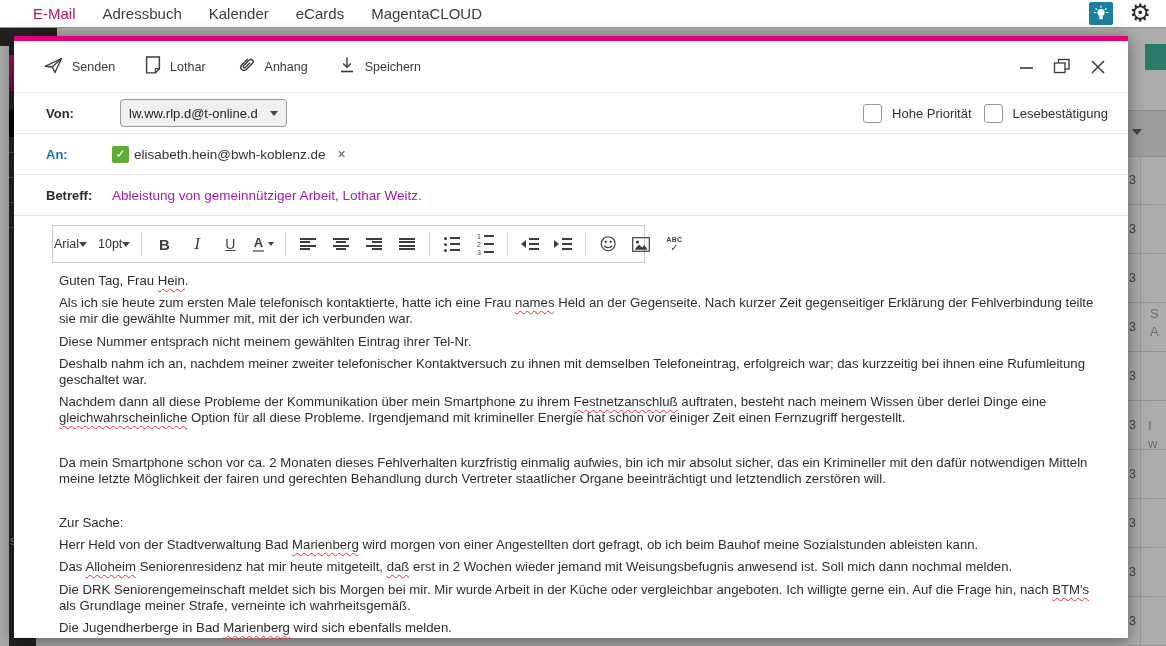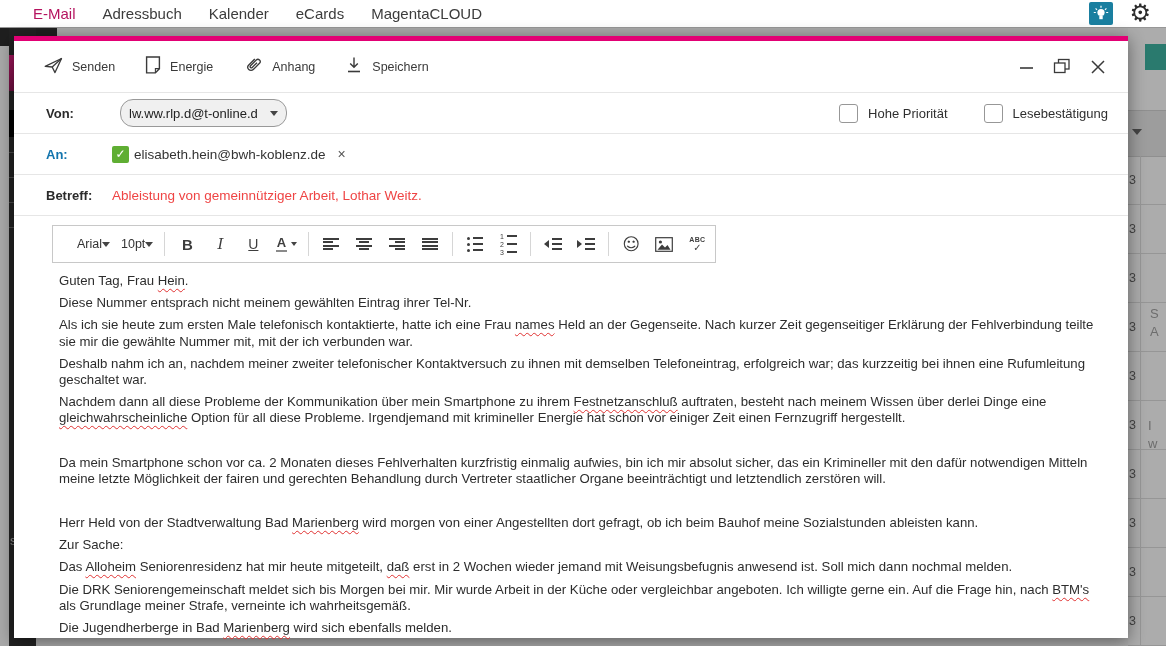--- a/index.html
+++ b/index.html
@@ -44,36 +44,36 @@
   .action{display:flex;align-items:center;gap:9px;margin-right:30px;font-size:12.5px;color:#3a3a3a;
           background:none;border:none;padding:0;font-family:inherit;cursor:default}
   .win-controls{margin-left:auto;display:flex;align-items:center;gap:15px}
   .wc{background:none;border:none;padding:2px;display:flex;align-items:center;cursor:default}
 
   .frow{display:flex;align-items:center;min-height:40px;border-bottom:1px solid #e6e6e6;
         padding:0 20px 0 32px;font-size:13px}
   .flabel{width:66px;font-weight:bold;color:#2b2b2b;flex:none}
   .flabel.blue{color:#1274ad}
   .vselect{display:flex;align-items:center;gap:12px;border:1px solid #999;background:#f0f0f0;
-           border-radius:13px;height:26px;padding:0 8px;font-size:13px;color:#222}
+           border-radius:4px;height:26px;padding:0 8px;font-size:13px;color:#222}
   .car{width:0;height:0;border-left:4px solid transparent;border-right:4px solid transparent;border-top:5px solid #444}
-  .right-opts{margin-left:auto;display:flex;align-items:flex-end;gap:36px}
+  .right-opts{margin-left:auto;display:flex;align-items:flex-end;gap:12px}
   .cb{display:flex;align-items:center;gap:10px;color:#2f2f2f}
   .cbbox{width:17px;height:17px;border:1px solid #979797;border-radius:3px;background:#fff}
   .chip{display:flex;align-items:center;gap:5px;color:#333;font-size:13.5px}
   .okbox{width:17px;height:17px;background:#5fae33;border-radius:2px;color:#fff;font-size:12px;
          display:flex;align-items:center;justify-content:center}
   .rm{color:#555;font-size:14px;margin-left:7px;background:none;border:none;padding:0;cursor:default}
   .placeholder{color:#8e8e8e}
   .bcc-link{margin-left:auto;font-size:11px;font-weight:bold;color:#0f76b2;text-decoration:none}
-  .subjval{color:#ef4444;font-size:13.5px}
+  .subjval{color:#a21caf;font-size:13.5px}
 
   
-  .etoolbar{margin:9px 0 0 38px;width:664px;height:38px;border:1px solid #c8c8c8;
-            display:flex;align-items:center;padding:0 24px;box-sizing:border-box;gap:11px}
+  .etoolbar{margin:9px 0 0 38px;width:593px;height:38px;border:1px solid #c8c8c8;
+            display:flex;align-items:center;padding:0 1px;box-sizing:border-box;gap:11px}
   .selbox{display:flex;align-items:center;justify-content:space-between;font-size:12.5px;color:#333}
   .selbox.font{width:110px}
   .selbox.size{width:46px}
   .tsep{width:1px;height:24px;background:#d6d6d6;flex:none}
   .tbtn{min-width:22px;height:26px;display:flex;align-items:center;justify-content:center;
         color:#3d3d3d;background:none;border:none;padding:0 2px;font-family:inherit;cursor:default}
   .tb-b{font-weight:bold;font-size:15px}
   .tb-i{font-style:italic;font-family:"DejaVu Serif",serif;font-size:15px}
   .tb-u{text-decoration:underline;font-size:14px}
   .acolor{display:flex;align-items:center;gap:4px}
@@ -194,21 +194,21 @@
                 <path d="M1.2 9.4 L17.5 1.5 L11 15.6 L8.2 10 Z" fill="none" stroke="#3a3a3a" stroke-width="1.3" stroke-linejoin="round"></path>
                 <path d="M8.2 10 L17.5 1.5" fill="none" stroke="#3a3a3a" stroke-width="1.3"></path>
               </svg></span>
             <span>Senden</span>
           </button>
           <button class="action">
             <span><svg width="16" height="18" viewBox="0 0 16 18">
                 <path d="M1.6 1 H14.4 V12.6 L10.4 16.9 H1.6 Z" fill="none" stroke="#3a3a3a" stroke-width="1.4"></path>
                 <path d="M14.4 12.6 H10.4 V16.9" fill="none" stroke="#3a3a3a" stroke-width="1.1"></path>
               </svg></span>
-            <span>Energie</span>
+            <span>Lothar</span>
           </button>
           <button class="action">
             <span><svg width="20" height="18" viewBox="0 0 20 18">
                 <g transform="rotate(45 10 9)">
                   <path d="M7 3.5 V12 a3.2 3.2 0 0 0 6.4 0 V3.2 a2.3 2.3 0 0 0 -4.6 0 V11.3 a1.2 1.2 0 0 0 2.4 0 V4.5" fill="none" stroke="#3a3a3a" stroke-width="1.3"></path>
                 </g>
               </svg></span>
             <span>Anhang</span>
           </button>
           <button class="action">
@@ -392,29 +392,29 @@
       <button class="tbtn">
         <span class="abc">
           <span class="t">ABC</span>
           <span class="c">✓</span>
         </span>
       </button>
     </div>
 
     <div class="ebody" id="editor-body">
         <div class="bline">Guten Tag, Frau <span class="sp">Hein</span>.</div>
+        <div class="bline">Als ich sie heute zum ersten Male telefonisch kontaktierte, hatte ich eine Frau <span class="sp">names</span> Held an der Gegenseite. Nach kurzer Zeit gegenseitiger Erklärung der Fehlverbindung teilte sie mir die gewählte Nummer mit, mit der ich verbunden war.</div>
         <div class="bline">Diese Nummer entsprach nicht meinem gewählten Eintrag ihrer Tel-Nr.</div>
-        <div class="bline">Als ich sie heute zum ersten Male telefonisch kontaktierte, hatte ich eine Frau <span class="sp">names</span> Held an der Gegenseite. Nach kurzer Zeit gegenseitiger Erklärung der Fehlverbindung teilte sie mir die gewählte Nummer mit, mit der ich verbunden war.</div>
         <div class="bline">Deshalb nahm ich an, nachdem meiner zweiter telefonischer Kontaktversuch zu ihnen mit demselben Telefoneintrag, erfolgreich war; das kurzzeitig bei ihnen eine Rufumleitung geschaltet war.</div>
         <div class="bline">Nachdem dann all diese Probleme der Kommunikation über mein Smartphone zu ihrem <span class="sp">Festnetzanschluß</span> auftraten, besteht nach meinem Wissen über derlei Dinge eine <span class="sp">gleichwahrscheinliche</span> Option für all diese Probleme. Irgendjemand mit krimineller Energie hat schon vor einiger Zeit einen Fernzugriff hergestellt.</div>
         <div class="blank"></div>
         <div class="bline">Da mein Smartphone schon vor ca. 2 Monaten dieses Fehlverhalten kurzfristig einmalig aufwies, bin ich mir absolut sicher, das ein Krimineller mit den dafür notwendigen Mitteln meine letzte Möglichkeit der fairen und gerechten Behandlung durch Vertreter staatlicher Organe beeinträchtigt und letztendlich zerstören will.</div>
         <div class="blank"></div>
+        <div class="bline">Zur Sache:</div>
         <div class="bline">Herr Held von der Stadtverwaltung Bad <span class="sp">Marienberg</span> wird morgen von einer Angestellten dort gefragt, ob ich beim Bauhof meine Sozialstunden ableisten kann.</div>
-        <div class="bline">Zur Sache:</div>
         <div class="bline">Das <span class="sp">Alloheim</span> Seniorenresidenz hat mir heute mitgeteilt, <span class="sp">daß</span> erst in 2 Wochen wieder jemand mit Weisungsbefugnis anwesend ist. Soll mich dann nochmal melden.</div>
         <div class="bline">Die DRK Seniorengemeinschaft meldet sich bis Morgen bei mir. Mir wurde Arbeit in der Küche oder vergleichbar angeboten. Ich willigte gerne ein. Auf die Frage hin, nach <span class="sp">BTM's</span> als Grundlage meiner Strafe, verneinte ich wahrheitsgemäß.</div>
         <div class="bline">Die Jugendherberge in Bad <span class="sp">Marienberg</span> wird sich ebenfalls melden.</div>
         <div class="caret"></div>
       </div>
   </div>
 
 </div>
 
 </body></html>

